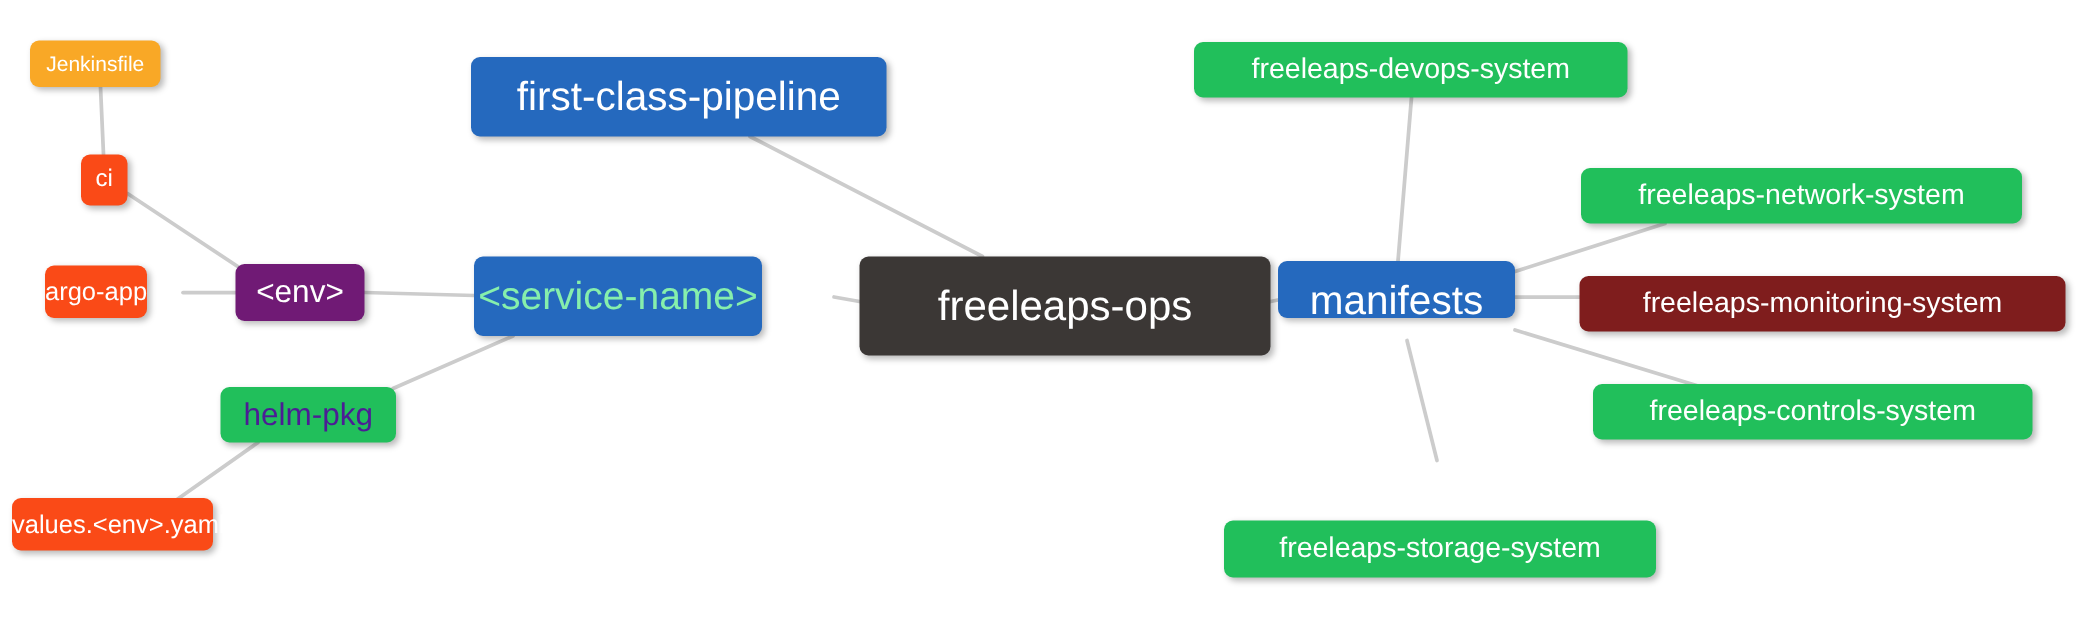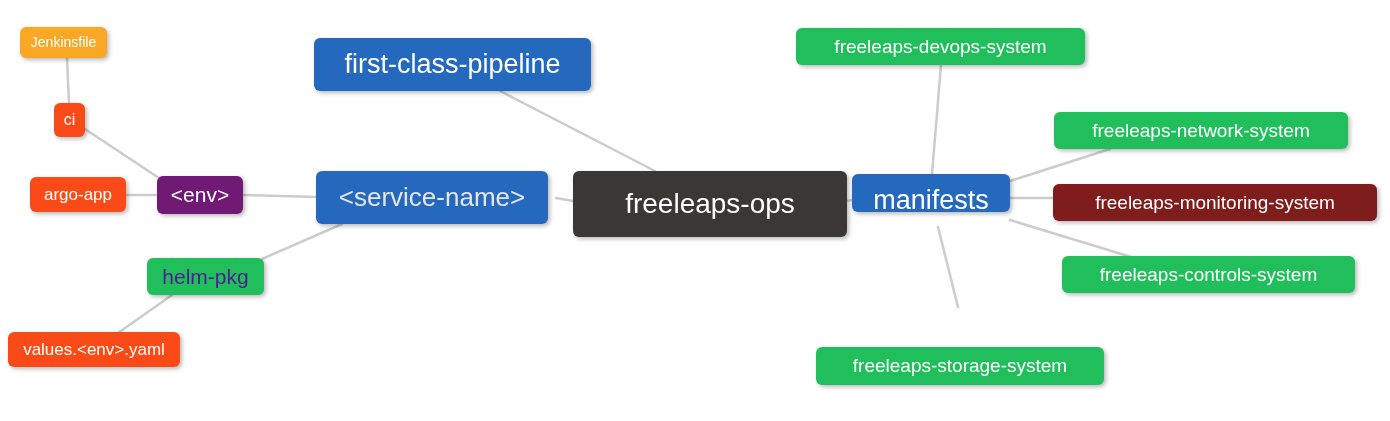--- a/index.html
+++ b/index.html
@@ -52,27 +52,27 @@
       <line x1="847" y1="201" x2="852" y2="200" stroke="#CCCCCC" stroke-width="2.5" stroke-linecap="round"></line>
       <line x1="932" y1="174" x2="941" y2="65" stroke="#CCCCCC" stroke-width="2.5" stroke-linecap="round"></line>
       <line x1="1010" y1="181" x2="1110" y2="149" stroke="#CCCCCC" stroke-width="2.5" stroke-linecap="round"></line>
       <line x1="1010" y1="198" x2="1053" y2="198" stroke="#CCCCCC" stroke-width="2.5" stroke-linecap="round"></line>
       <line x1="1010" y1="220" x2="1131" y2="257" stroke="#CCCCCC" stroke-width="2.5" stroke-linecap="round"></line>
       <line x1="938" y1="227" x2="958" y2="307" stroke="#CCCCCC" stroke-width="2.5" stroke-linecap="round"></line>
     </svg>
   <div class="node-layer">
       <div class="node" style="left: 20px; top: 27px; width: 87px; height: 31px; line-height: 31px; font-size: 14px; background: rgb(249, 168, 38); color: rgb(255, 255, 255);">Jenkinsfile</div>
       <div class="node" style="left: 54px; top: 103px; width: 31px; height: 34px; line-height: 34px; font-size: 16px; background: rgb(250, 74, 23); color: rgb(255, 255, 255);">ci</div>
-      <div class="node" style="left: 30px; top: 177px; width: 96px; height: 35px; line-height: 35px; font-size: 17px; background: rgb(250, 74, 23); color: rgb(255, 255, 255);">argo-app</div>
+      <div class="node" style="left: 30px; top: 177px; width: 68px; height: 35px; line-height: 35px; font-size: 17px; background: rgb(250, 74, 23); color: rgb(255, 255, 255);">argo-app</div>
       <div class="node" style="left: 157px; top: 176px; width: 86px; height: 38px; line-height: 38px; font-size: 21px; background: #701a75; color: rgb(255, 255, 255);">&lt;env&gt;</div>
       <div class="node" style="left: 314px; top: 38px; width: 277px; height: 53px; line-height: 53px; font-size: 27px; background: rgb(37, 105, 190); color: rgb(255, 255, 255);">first-class-pipeline</div>
-      <div class="node" style="left: 316px; top: 171px; width: 232px; height: 53px; line-height: 53px; font-size: 26px; background: rgb(37, 105, 190); color: #e5e5e5;">&lt;service-name&gt;</div>
+      <div class="node" style="left: 316px; top: 171px; width: 192px; height: 53px; line-height: 53px; font-size: 26px; background: rgb(37, 105, 190); color: #86efac;">&lt;service-name&gt;</div>
       <div class="node" style="left: 573px; top: 171px; width: 274px; height: 66px; line-height: 66px; font-size: 28px; background: rgb(59, 55, 53); color: rgb(255, 255, 255);">freeleaps-ops</div>
       <div class="node" style="left: 852px; top: 174px; width: 158px; height: 38px; line-height: 53px; font-size: 27px; background: rgb(37, 105, 190); color: rgb(255, 255, 255);">manifests</div>
       <div class="node" style="left: 796px; top: 28px; width: 289px; height: 37px; line-height: 37px; font-size: 19px; background: rgb(33, 191, 91); color: rgb(255, 255, 255);">freeleaps-devops-system</div>
       <div class="node" style="left: 1054px; top: 112px; width: 294px; height: 37px; line-height: 37px; font-size: 19px; background: rgb(33, 191, 91); color: rgb(255, 255, 255);">freeleaps-network-system</div>
       <div class="node" style="left: 1053px; top: 184px; width: 324px; height: 37px; line-height: 37px; font-size: 19px; background: #7f1d1d; color: rgb(255, 255, 255);">freeleaps-monitoring-system</div>
       <div class="node" style="left: 1062px; top: 256px; width: 293px; height: 37px; line-height: 37px; font-size: 19px; background: rgb(33, 191, 91); color: rgb(255, 255, 255);">freeleaps-controls-system</div>
       <div class="node" style="left: 816px; top: 307px; width: 288px; height: 38px; line-height: 38px; font-size: 19px; background: rgb(33, 191, 91); color: rgb(255, 255, 255); margin-top: 40px;">freeleaps-storage-system</div>
       <div class="node" style="left: 147px; top: 258px; width: 117px; height: 37px; line-height: 37px; font-size: 21px; background: rgb(33, 191, 91); color: #4c1d95;">helm-pkg</div>
-      <div class="node" style="left: 8px; top: 332px; width: 172px; height: 35px; line-height: 35px; font-size: 17px; background: rgb(250, 74, 23); color: rgb(255, 255, 255);">values.&lt;env&gt;.yaml</div>
+      <div class="node" style="left: 8px; top: 332px; width: 134px; height: 35px; line-height: 35px; font-size: 17px; background: rgb(250, 74, 23); color: rgb(255, 255, 255);">values.&lt;env&gt;.yaml</div>
     </div>
 </div>
 
 </body></html>

